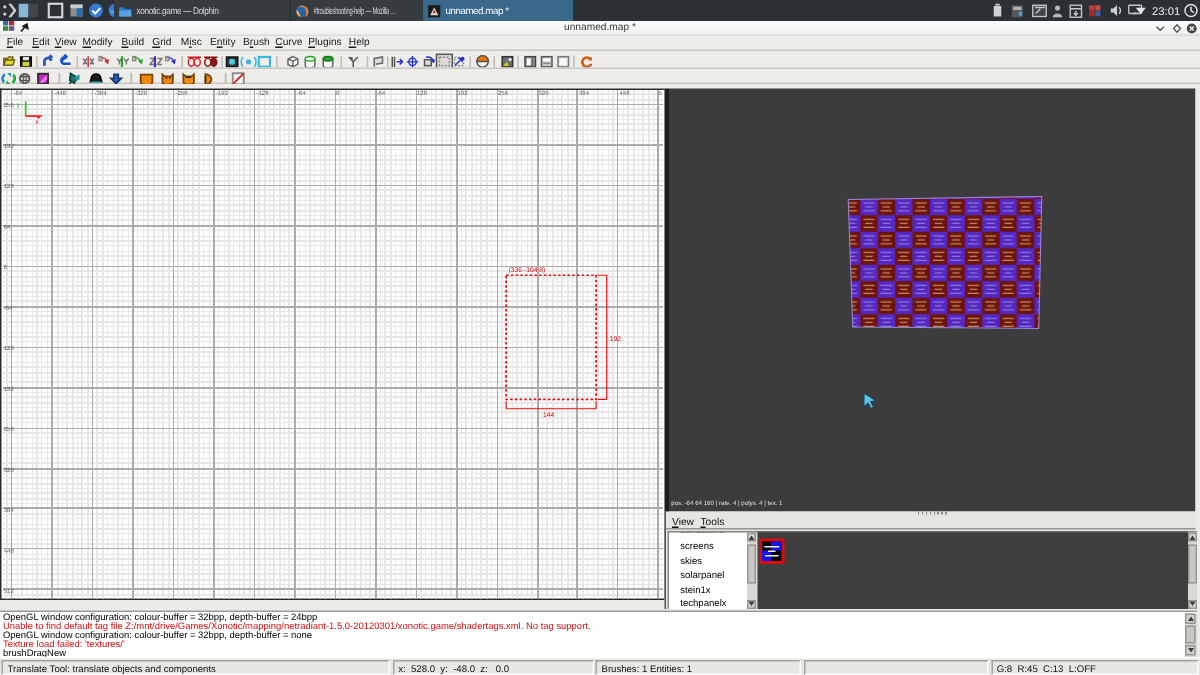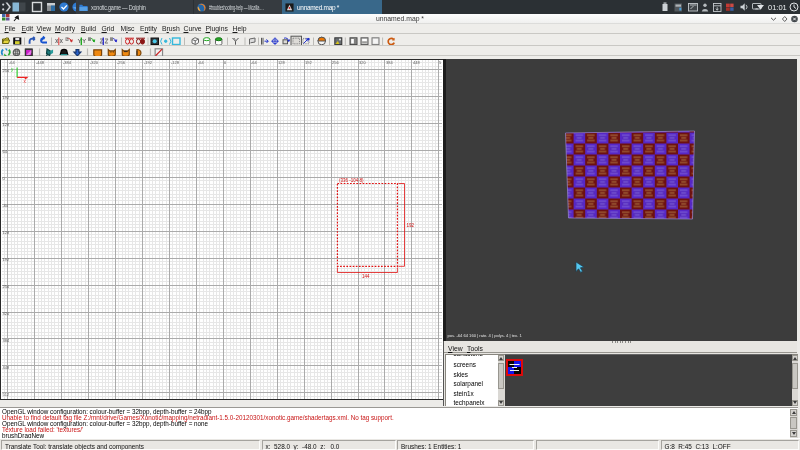--- a/index.html
+++ b/index.html
@@ -100,21 +100,21 @@
         </g>
         <path d="M91 4.8 a3 3 0 0 1 0 4.4" stroke="#cdd2d6"></path>
   <rect x="97.5" y="3.5" width="8.5" height="5.5" rx="0.5"></rect>
         <path d="M100.2 9 h3.2 M101.8 9 v-0.8" stroke="#c3c8cc"></path>
         <path d="M103 6.5 l2-1.8 v1.8 Z" fill="#cdd2d6" stroke="none"></path>
  </g>
 </svg>
 <svg class="abs" style="left:757px;top:5px" width="8" height="5" viewBox="0 0 8 5">
       <path d="M0 0 h7 l-3.5 4.5 Z" fill="#dfe3e6"></path>
     </svg>
-<span class="abs" style="left:768px;top:3px;font-size:7.5px;color:#eceff1">01:01</span>
+<span class="abs" style="left:768px;top:3px;font-size:7.5px;color:#eceff1">23:01</span>
 <svg class="abs" style="left:789px;top:2px" width="10" height="10" viewBox="0 0 10 10">
       <circle cx="5" cy="5" r="4" fill="none" stroke="#dfe3e6" stroke-width="1"></circle>
       <path d="M5 2.5 V5 L7 6.5" stroke="#dfe3e6" stroke-width="1" fill="none"></path>
     </svg>
 </div>
 <div class="abs" id="titlebar"></div>
 <svg class="abs" style="left:2px;top:14px" width="8" height="7" viewBox="0 0 8 7">
     <rect x="0" y="0" width="3.5" height="3" fill="#46a"></rect>
     <rect x="4" y="0" width="3.5" height="3" fill="#a33"></rect>
     <rect x="0" y="3.5" width="3.5" height="3" fill="#383"></rect>

